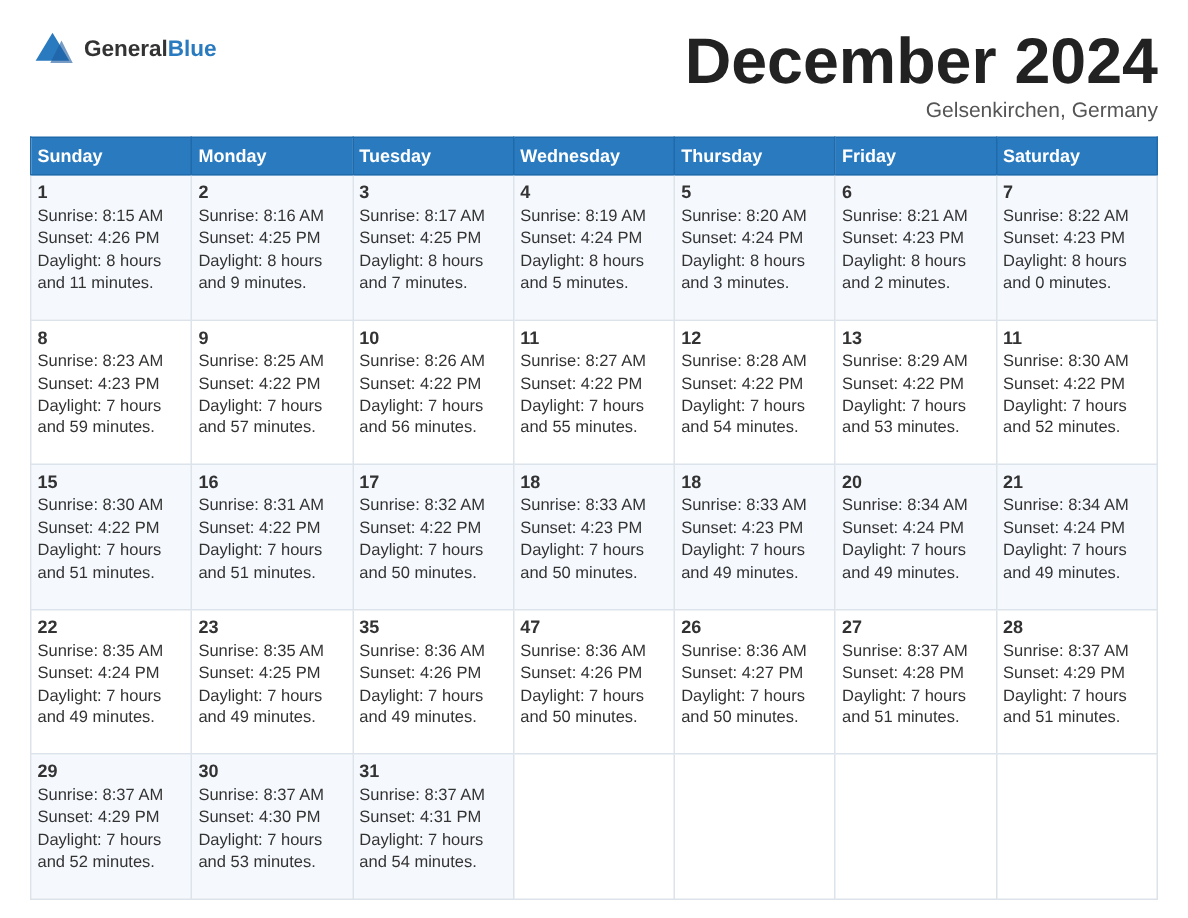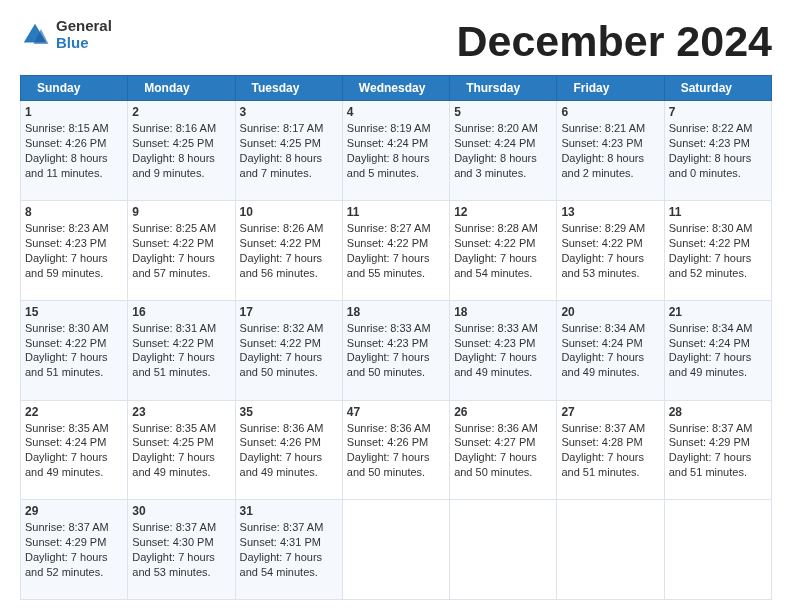--- a/index.html
+++ b/index.html
@@ -23,21 +23,21 @@
       align-items: flex-start;
       margin-bottom: 10px;
     }
     .logo {
       display: flex;
       align-items: center;
       gap: 6px;
     }
     .logo-text {
       display: flex;
-      flex-direction: column;
+      flex-direction: row;
       line-height: 1.1;
     }
     .logo-general {
       font-size: 15px;
       font-weight: bold;
       color: #333;
     }
     .logo-blue {
       font-size: 15px;
       font-weight: bold;
@@ -66,21 +66,21 @@
       width: 100%;
       table-layout: fixed;
     }
     .calendar thead tr {
       background-color: #2a7abf;
     }
     .calendar thead th {
       color: #fff;
       font-size: 12px;
       font-weight: bold;
-      padding: 5px 16px;
+      padding: 5px 4px;
       text-align: left;
       border: 1px solid #1e6aab;
     }
     .calendar tbody tr {
       background-color: #fff;
     }
     .calendar tbody tr:nth-child(odd) {
       background-color: #f5f8fc;
     }
     .calendar tbody td {
@@ -116,20 +116,21 @@
         <polygon points="20,5 35,30 5,30" fill="#2a7abf"></polygon>
         <polygon points="28,12 38,32 18,32" fill="#1a5a9f" opacity="0.6"></polygon>
       </svg>
       <div class="logo-text">
         <span class="logo-general">General</span>
         <span class="logo-blue">Blue</span>
       </div>
     </div>
     <div class="title-area">
       <div class="month-title">December 2024</div>
+      <div class="location">Gelsenkirchen, Germany</div>
     </div>
   </div>
 
   <table class="calendar">
     <thead>
       <tr>
         <th>Sunday</th>
         <th>Monday</th>
         <th>Tuesday</th>
         <th>Wednesday</th>

